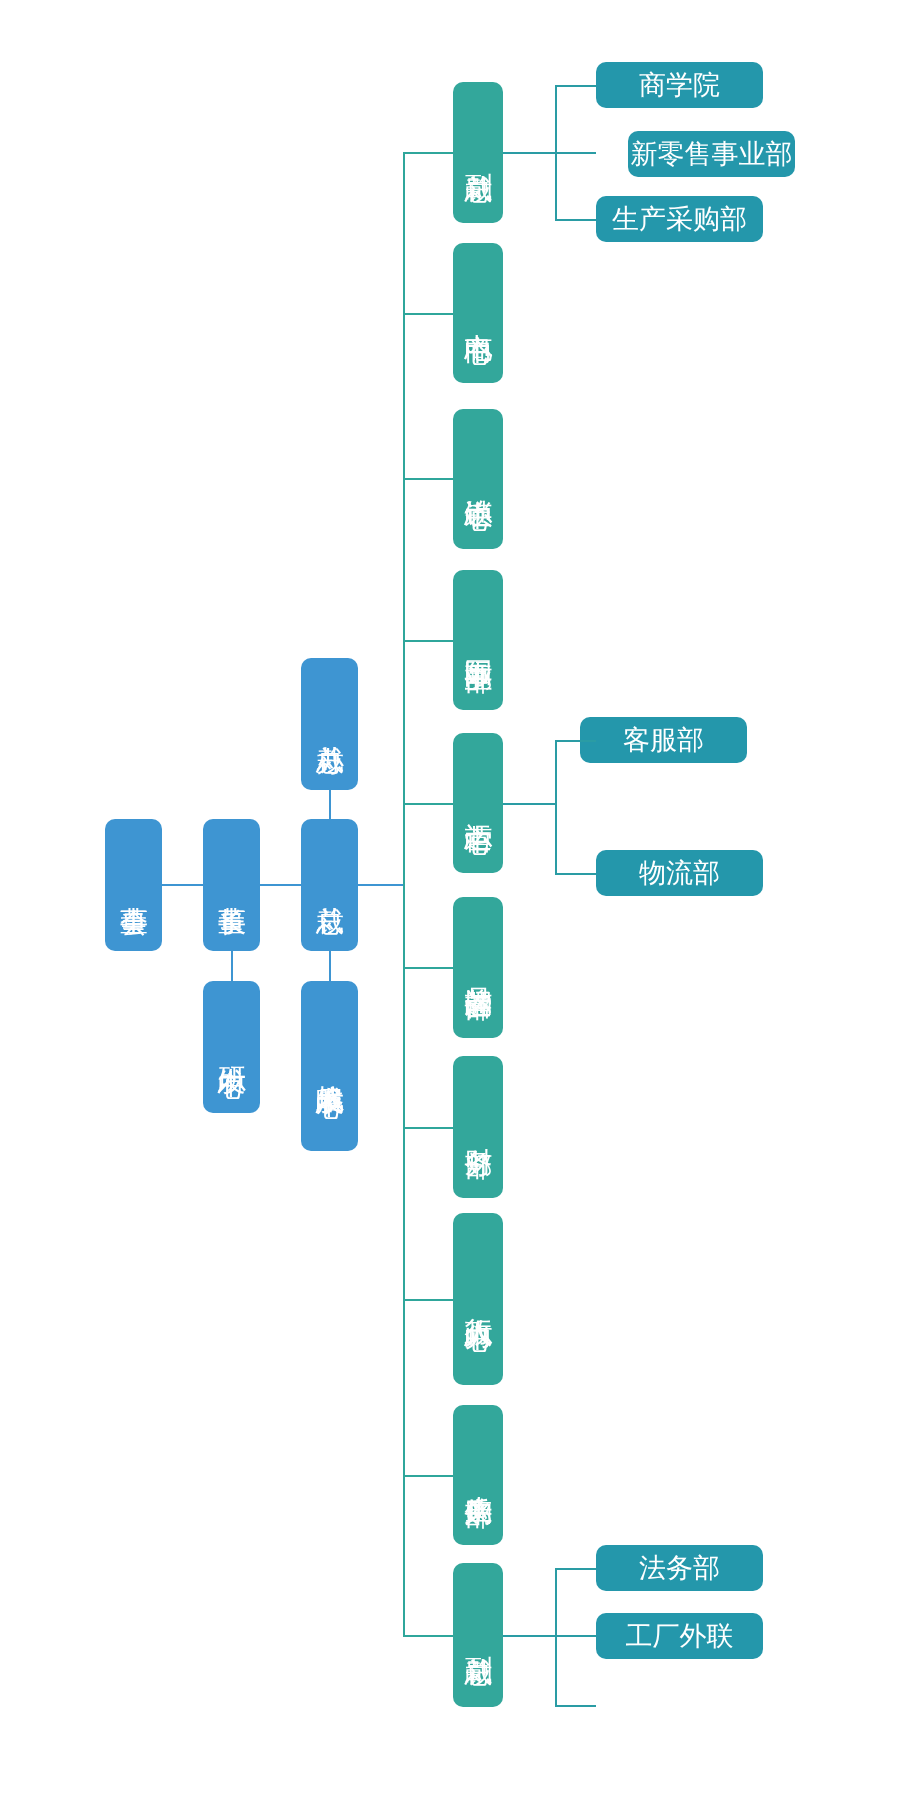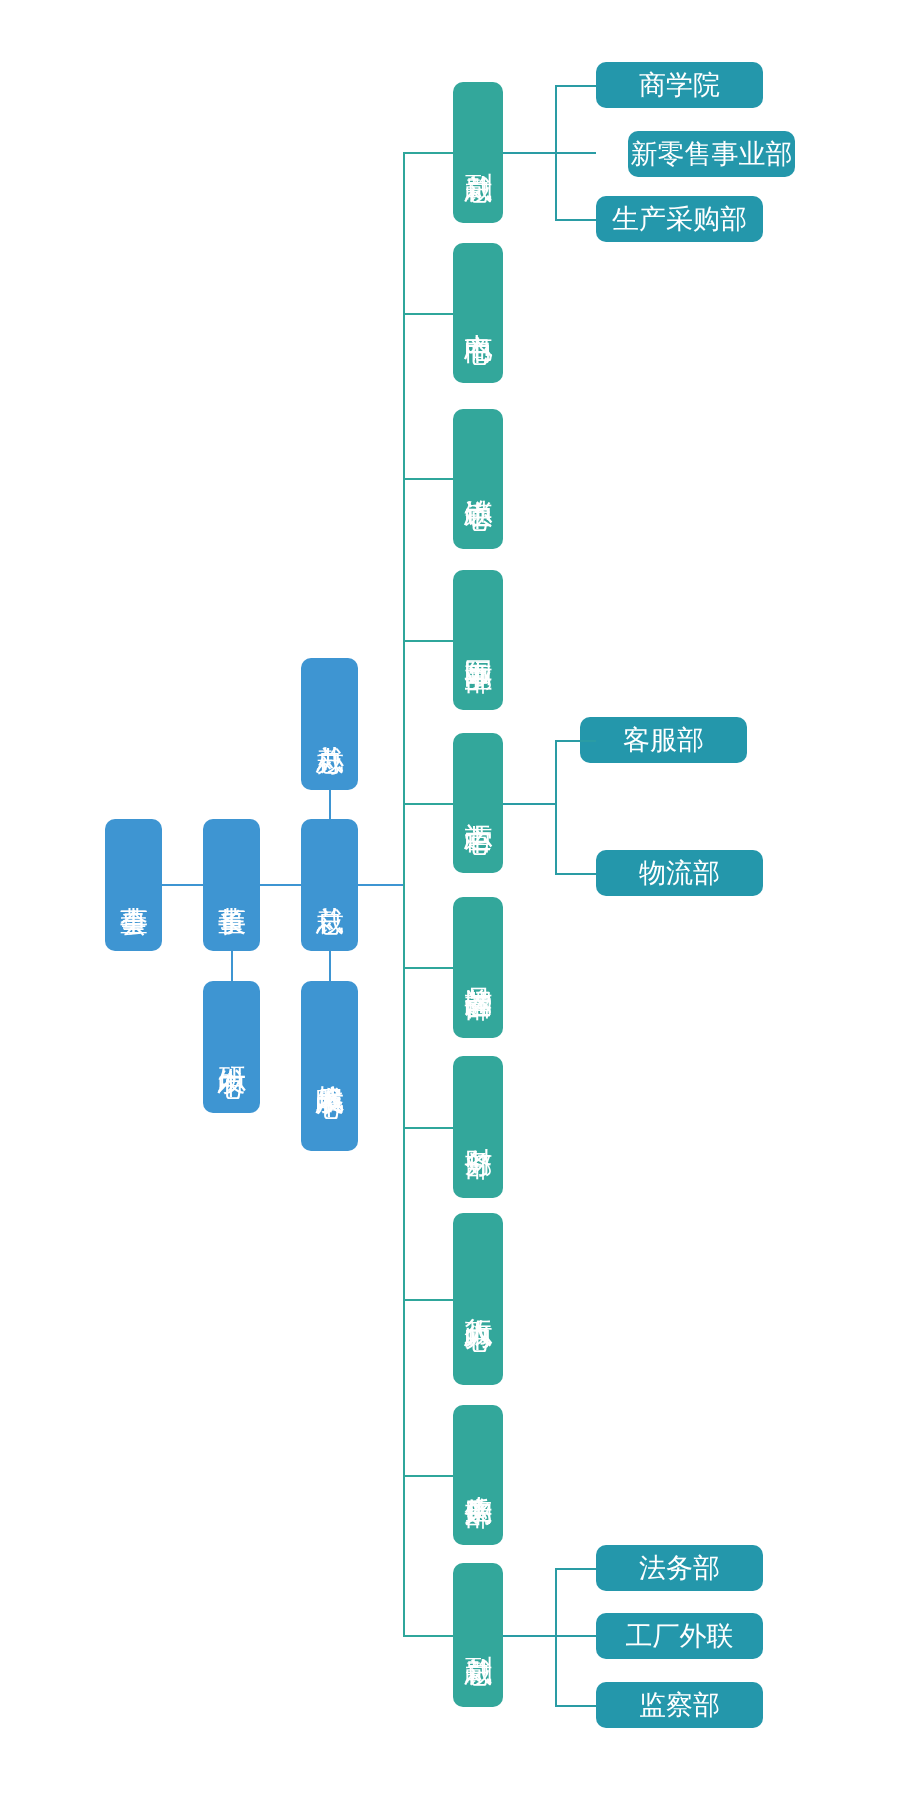--- a/index.html
+++ b/index.html
@@ -97,23 +97,20 @@
     </div>
   <div class="node child" style="left:596px;top:850px">
       <span class="lbl">物流部</span>
     </div>
   <div class="node child" style="left:596px;top:1545px">
       <span class="lbl">法务部</span>
     </div>
   <div class="node child" style="left:596px;top:1613px">
       <span class="lbl">工厂外联</span>
     </div>
-  <div class="node child" style="left:596px;top:1682px">
-      <span class="lbl">监察部</span>
-    </div>
 
   <div class="hl lb" style="left:162px;top:884px;width:41px"></div>
   <div class="hl lb" style="left:260px;top:884px;width:41px"></div>
   <div class="hl lb" style="left:358px;top:884px;width:46px"></div>
   <div class="vl lb" style="left:231px;top:951px;height:30px"></div>
   <div class="vl lb" style="left:329px;top:790px;height:29px"></div>
   <div class="vl lb" style="left:329px;top:951px;height:30px"></div>
 
   <div class="vl lt" style="left:403px;top:152px;height:1484px"></div>
   <div class="hl lt" style="left:403px;top:152px;width:50px"></div>

